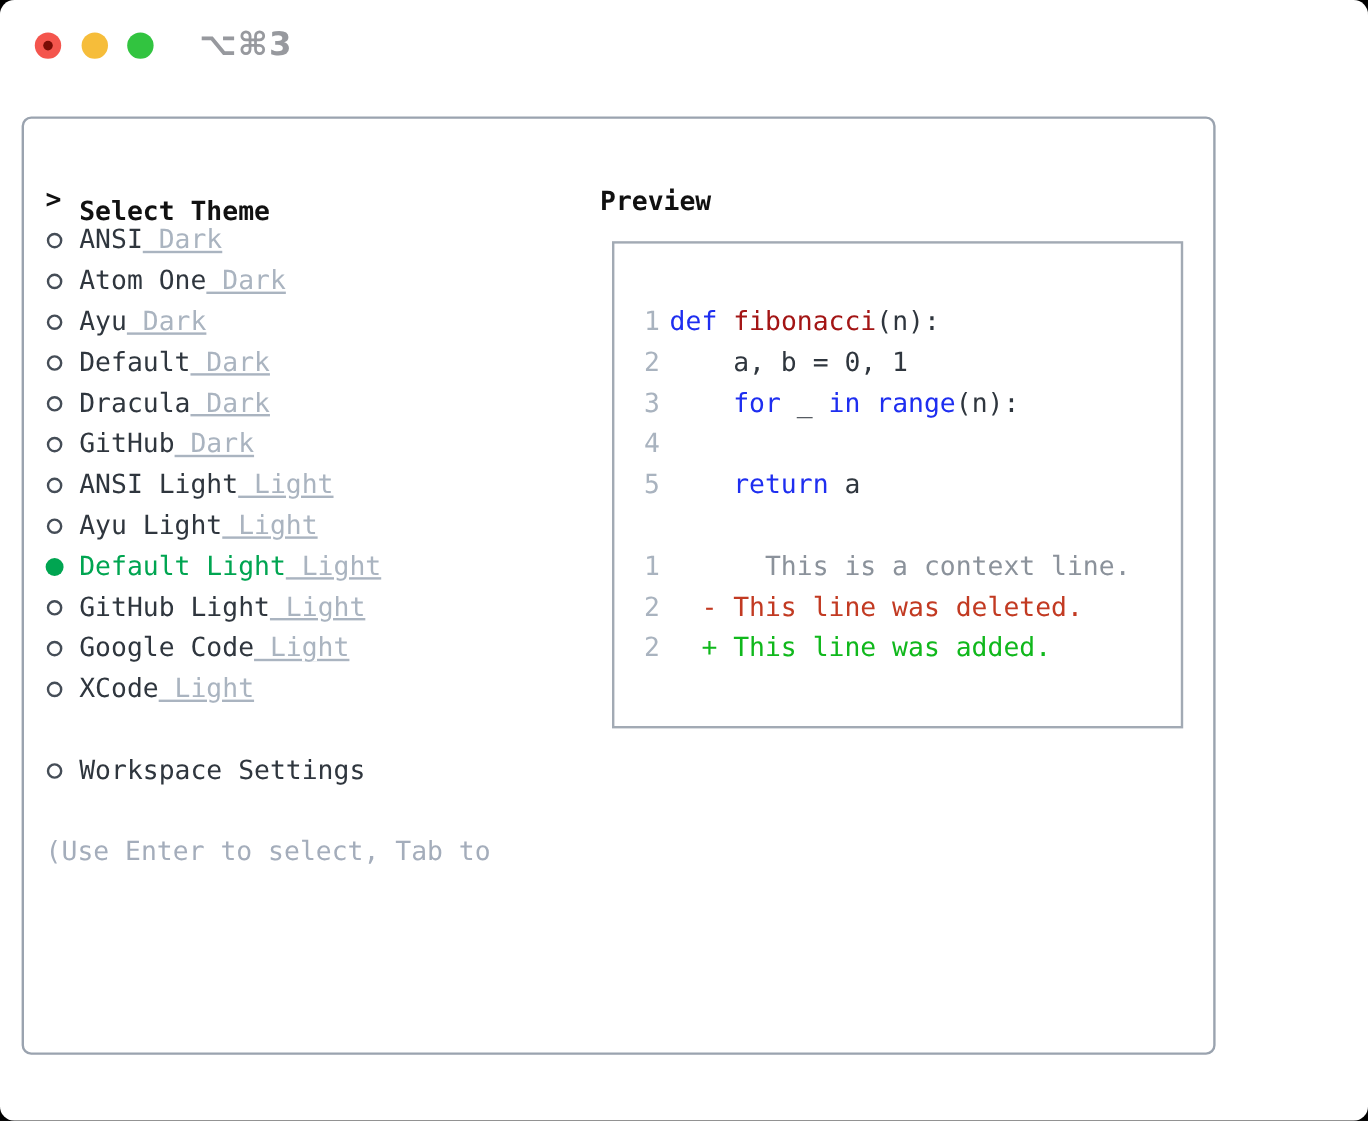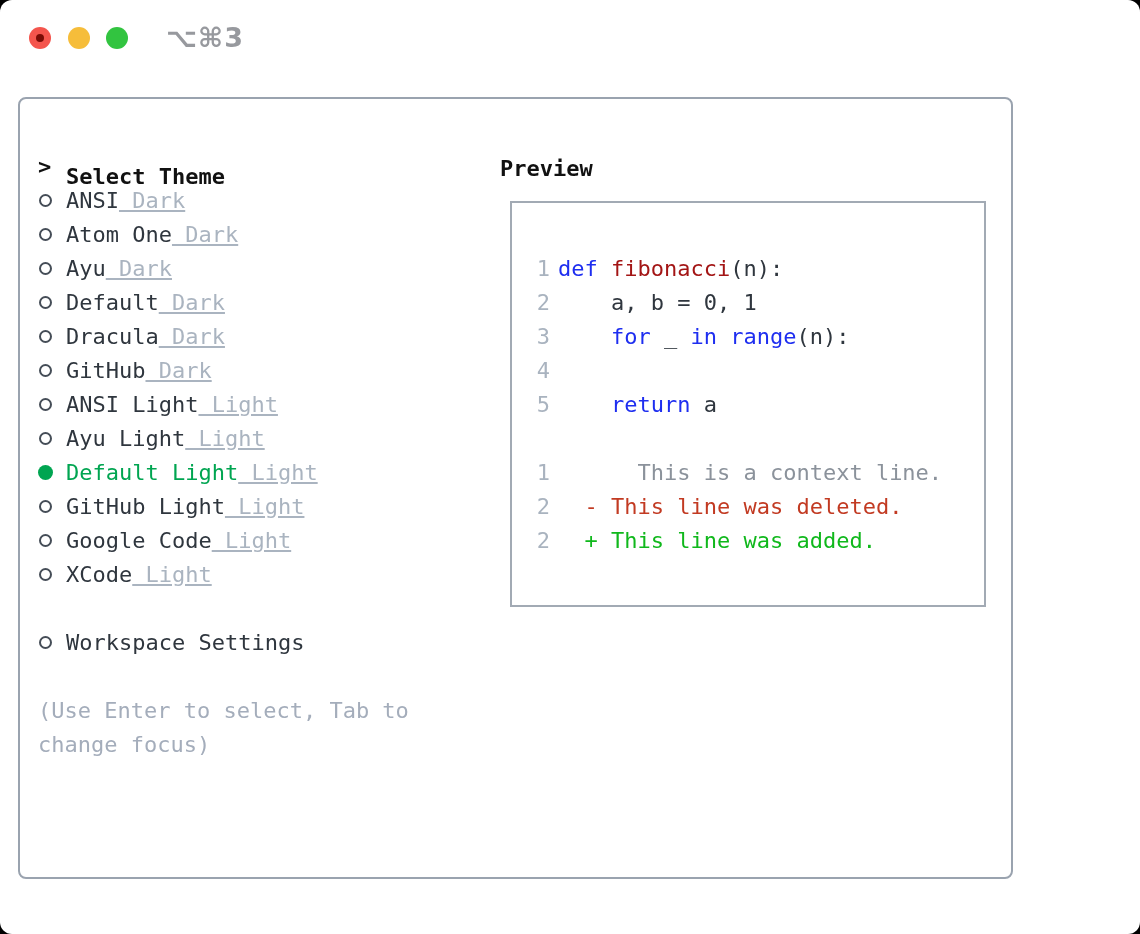--- a/index.html
+++ b/index.html
@@ -87,21 +87,20 @@
 
 
       <div id="apply-list">
           <div class="line"><span class="marker"><span class="radio"></span></span><span class="">Workspace Settings</span></div>
         </div>
 
       <div class="line"></div>
 
       <div class="hint">
         <div class="line">(Use Enter to select, Tab to</div>
-        <div class="line">change focus)</div>
       </div>
     </div>
 
     <div class="right-head line bold">Preview</div>
 
     <div class="preview-box">
       <div id="code">
           <div class="line"><span class="lineno">1</span><span class="tok-kw">def</span><span> </span><span class="tok-fn">fibonacci</span><span>(n):</span></div>
           <div class="line"><span class="lineno">2</span><span>    a, b = 0, 1</span></div>
           <div class="line"><span class="lineno">3</span><span>    </span><span class="tok-kw">for</span><span> _ </span><span class="tok-kw">in</span><span> </span><span class="tok-kw">range</span><span>(n):</span></div>

